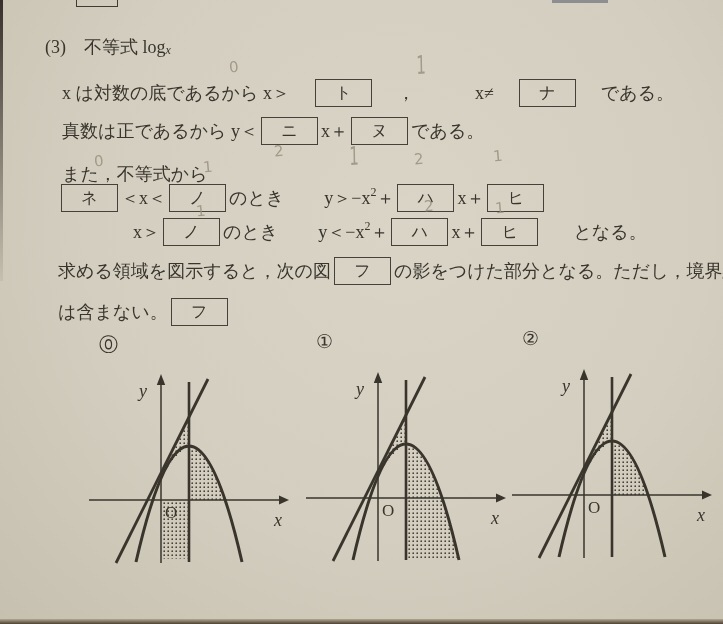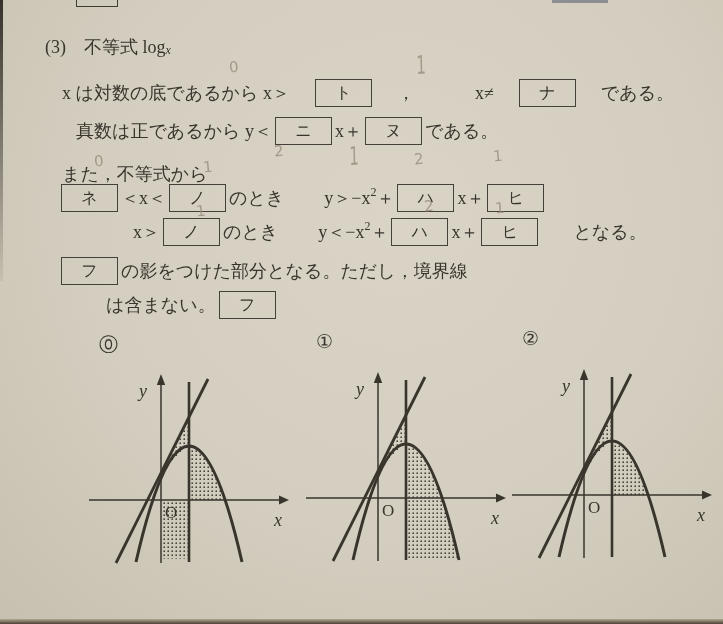--- a/index.html
+++ b/index.html
@@ -51,21 +51,21 @@
   <div class="row" style="left:62px;top:79px;gap:22px;">
     <span>x は対数の底であるから x＞</span>
     <span class="abox"><span>ト</span></span>
     <span>，</span>
     <span class="sp16"></span>
     <span>x≠</span>
     <span class="abox"><span>ナ</span></span>
     <span>である。</span>
   </div>
 
-  <div class="row" style="left:76px;top:117px;">
+  <div class="row" style="left:62px;top:117px;">
     <span>真数は正であるから y＜</span>
     <span class="abox"><span>ニ</span></span>
     <span>x＋</span>
     <span class="abox"><span>ヌ</span></span>
     <span>である。</span>
   </div>
 
   <div class="row" style="left:62px;top:165px;">
     <span>また，不等式から</span>
   </div>
@@ -89,25 +89,26 @@
     <span class="sp40"></span>
     <span>y＜−x</span><sup>2</sup><span>＋</span>
     <span class="abox"><span>ハ</span></span>
     <span>x＋</span>
     <span class="abox"><span>ヒ</span></span>
     <span class="sp32"></span>
     <span>となる。</span>
   </div>
 
   <div class="row" style="left:58px;top:257px;">
+    <span>求める領域を図示すると，次の図</span>
     <span class="abox"><span>フ</span></span>
     <span>の影をつけた部分となる。ただし，境界線</span>
   </div>
 
-  <div class="row" style="left:58px;top:291px;margin-left:48px;">
+  <div class="row" style="left:58px;top:298px;">
     <span>は含まない。</span>
     <span class="abox"><span>フ</span></span>
   </div>
 
   <div class="graph" style="left:75px;top:328px;">
     <div class="glabel">⓪</div>
     <svg width="215" height="238" viewBox="0 0 215 238">
         <defs>
           <pattern id="dots-g0" width="4" height="4" patternUnits="userSpaceOnUse">
             <circle cx="1.2" cy="1.2" r="0.85" fill="#3e3a30"></circle>

